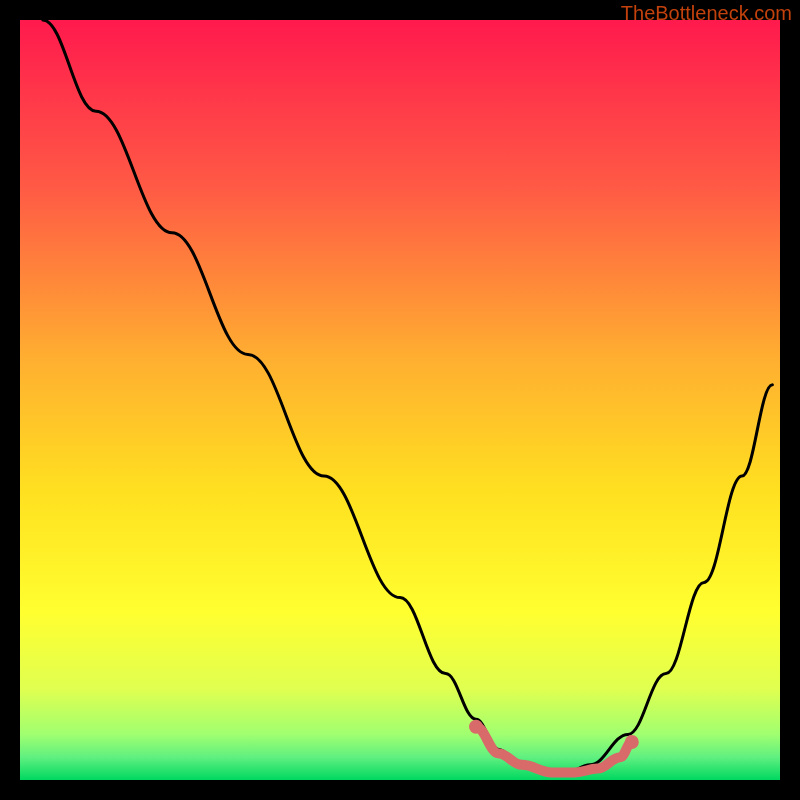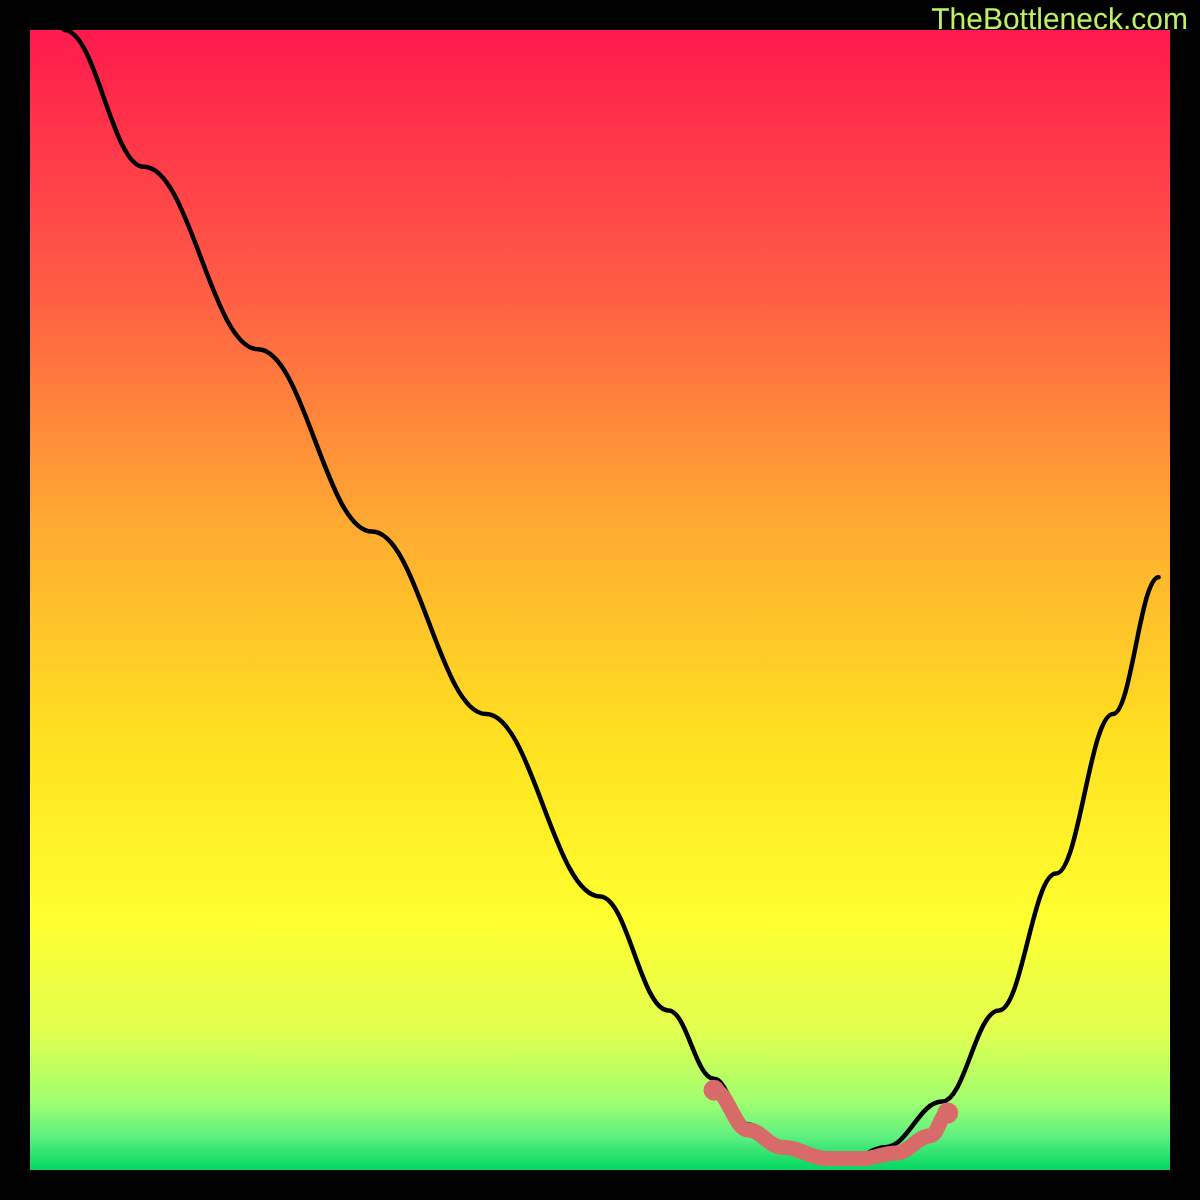--- a/index.html
+++ b/index.html
@@ -21,21 +21,21 @@
     position: absolute;
     left: 20px;
     top: 20px;
     width: 760px;
     height: 760px;
   }
   .watermark {
     position: absolute;
     top: 2px;
     right: 8px;
-    color: #bef264;
+    color: #c2410c;
     font-size: 20px;
     font-weight: 500;
     z-index: 10;
   }
   svg {
     display: block;
   }
 </style>
 </head>
 <body>

